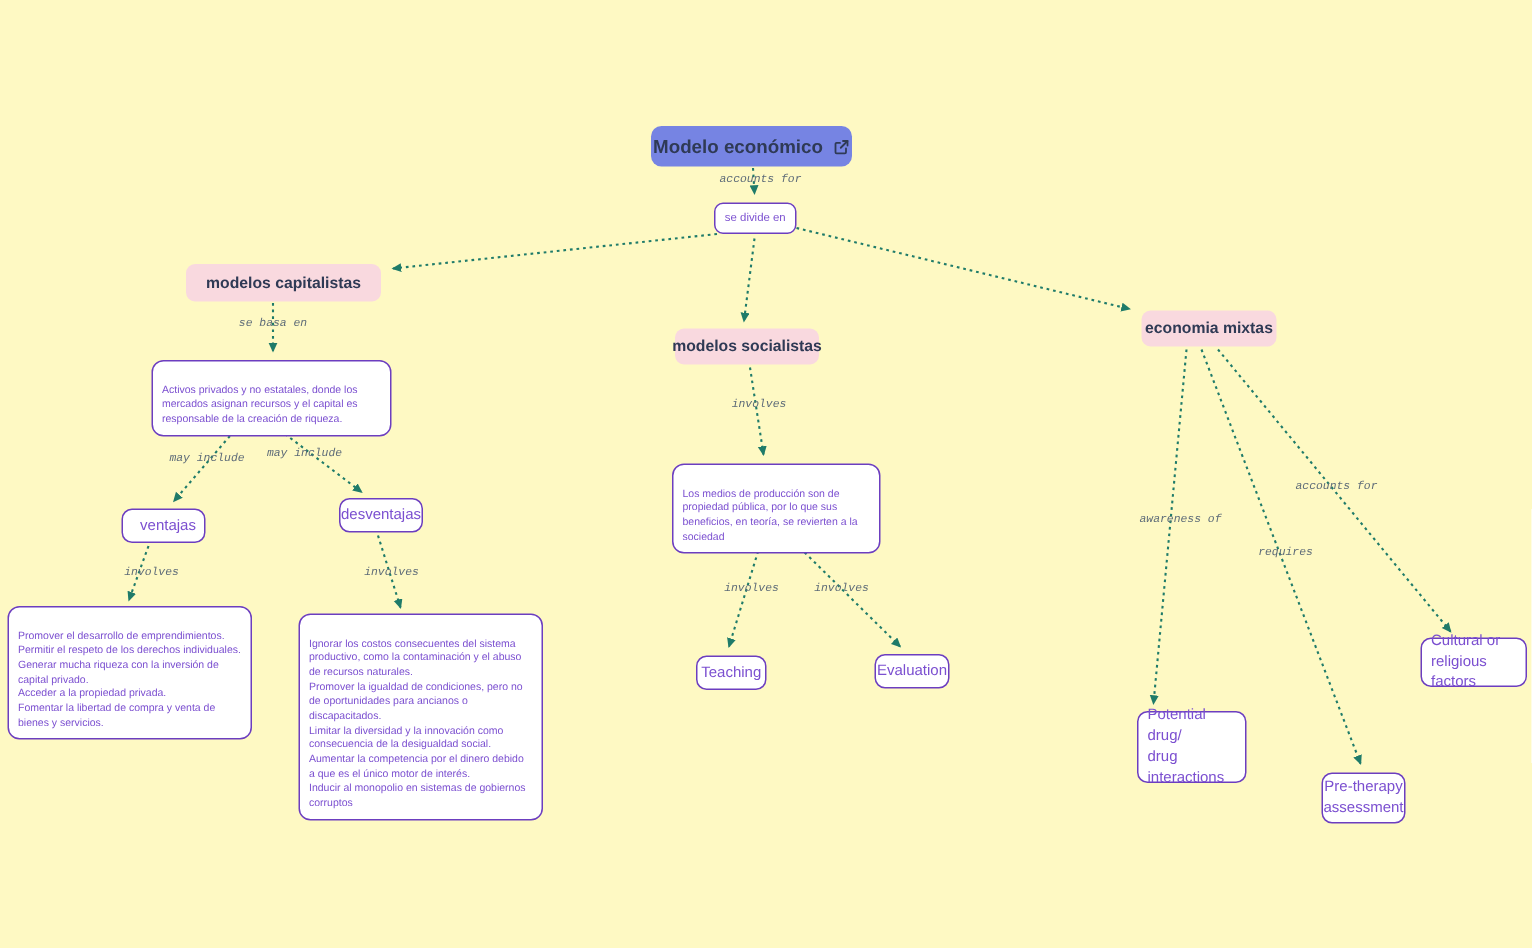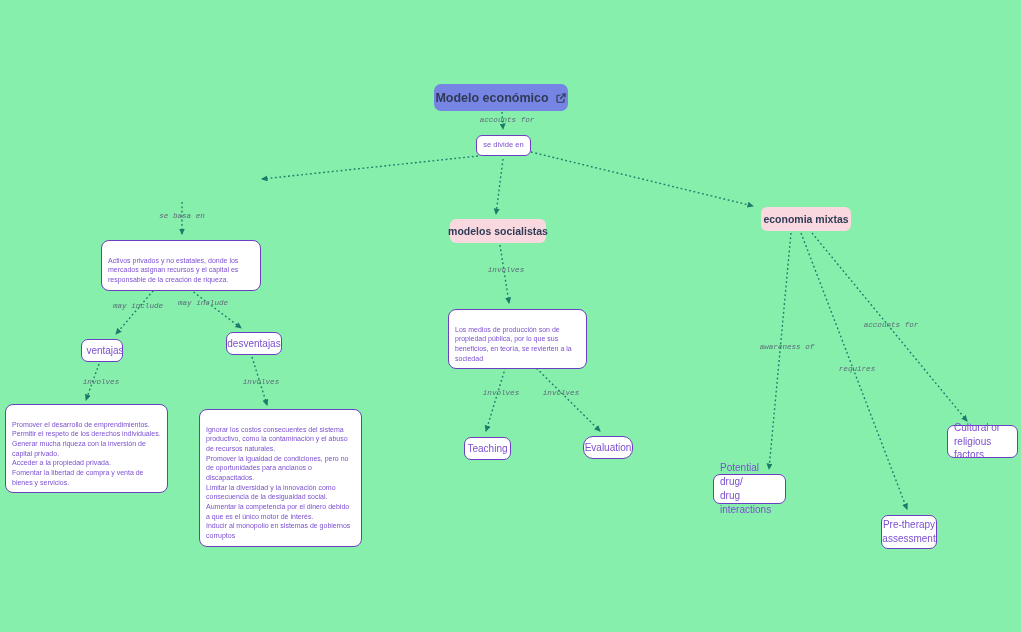--- a/index.html
+++ b/index.html
@@ -8,21 +8,21 @@
     --detail-border:#6c3ec0;
     --detail-text:#7b4fd0;
     --edge:#1f7b69;
     --label-text:#5d6b78;
     --dark-text:#2f3a55;
   }
   html,body{margin:0;padding:0;background:#ffffff;}
   .canvas{
     position:relative;
     width:1021px;height:632px;
-    background:#86efac;
+    background:#fef9c3;
     overflow:hidden;
     font-family:"Liberation Sans","DejaVu Sans",sans-serif;
   }
   svg.edges{position:absolute;left:0;top:0;pointer-events:none;}
   .edge{stroke:var(--edge,#1f7b69);stroke-width:1.4;fill:none;stroke-dasharray:1.8 2.6;}
   .arrowhead{fill:var(--edge,#1f7b69);}
   .node{position:absolute;box-sizing:border-box;}
   .pill-blue{
     background:var(--root-fill);color:var(--dark-text);
     font-weight:700;font-size:12.5px;border-radius:7px;
@@ -93,32 +93,35 @@
         <path d="M20 4l-9 9"></path>
         <path d="M18 14v5a1.5 1.5 0 0 1-1.5 1.5h-11A1.5 1.5 0 0 1 4 19V8a1.5 1.5 0 0 1 1.5-1.5H10"></path>
       </svg>
     </span>
   </div>
 
   <div class="node box-purple small" style="left:476px;top:135px;width:55px;height:21px;">
     <span>se divide en</span>
   </div>
 
+  <div class="node pill-pink" style="left:124px;top:176px;width:130px;height:25px;">
+    <span>modelos capitalistas</span>
+  </div>
   <div class="node pill-pink" style="left:450px;top:219px;width:96px;height:24px;">
     <span>modelos socialistas</span>
   </div>
   <div class="node pill-pink" style="left:761px;top:207px;width:90px;height:24px;">
     <span>economia mixtas</span>
   </div>
 
   <div class="node box-purple" style="left:101px;top:240px;width:160px;">
     <span>Activos privados y no estatales, donde los mercados asignan recursos y el capital es responsable de la creación de riqueza.</span>
   </div>
 
-  <div class="node box-purple leaf center" style="left:81px;top:339px;width:42px;height:23px;padding-left:12px;">
+  <div class="node box-purple leaf center" style="left:81px;top:339px;width:56px;height:23px;padding-left:12px;">
     <span>ventajas</span>
   </div>
   <div class="node box-purple leaf center" style="left:226px;top:332px;width:56px;height:23px;">
     <span>desventajas</span>
   </div>
 
   <div class="node box-purple" style="left:5px;top:404px;width:163px;">
     <span>Promover el desarrollo de emprendimientos.
 Permitir el respeto de los derechos individuales.
 Generar mucha riqueza con la inversión de capital privado.
@@ -133,25 +136,25 @@
 Inducir al monopolio en sistemas de gobiernos corruptos</span>
   </div>
 
   <div class="node box-purple" style="left:448px;top:309px;width:139px;">
     <span>Los medios de producción son de propiedad pública, por lo que sus beneficios, en teoría, se revierten a la sociedad</span>
   </div>
 
   <div class="node box-purple leaf center" style="left:464px;top:437px;width:47px;height:23px;">
     <span>Teaching</span>
   </div>
-  <div class="node box-purple leaf center" style="left:583px;top:436px;width:50px;height:23px;border-radius:10px;">
+  <div class="node box-purple leaf center" style="left:583px;top:436px;width:50px;height:23px;">
     <span>Evaluation</span>
   </div>
 
-  <div class="node box-purple leaf" style="left:713px;top:474px;width:73px;height:30px;">
+  <div class="node box-purple leaf" style="left:758px;top:474px;width:73px;height:48px;">
     <span>Potential drug/
 drug interactions</span>
   </div>
   <div class="node box-purple leaf center" style="left:881px;top:515px;width:56px;height:34px;">
     <span>Pre-therapy
 assessment</span>
   </div>
   <div class="node box-purple leaf" style="left:947px;top:425px;width:71px;height:33px;">
     <span>Cultural or
 religious factors</span>

